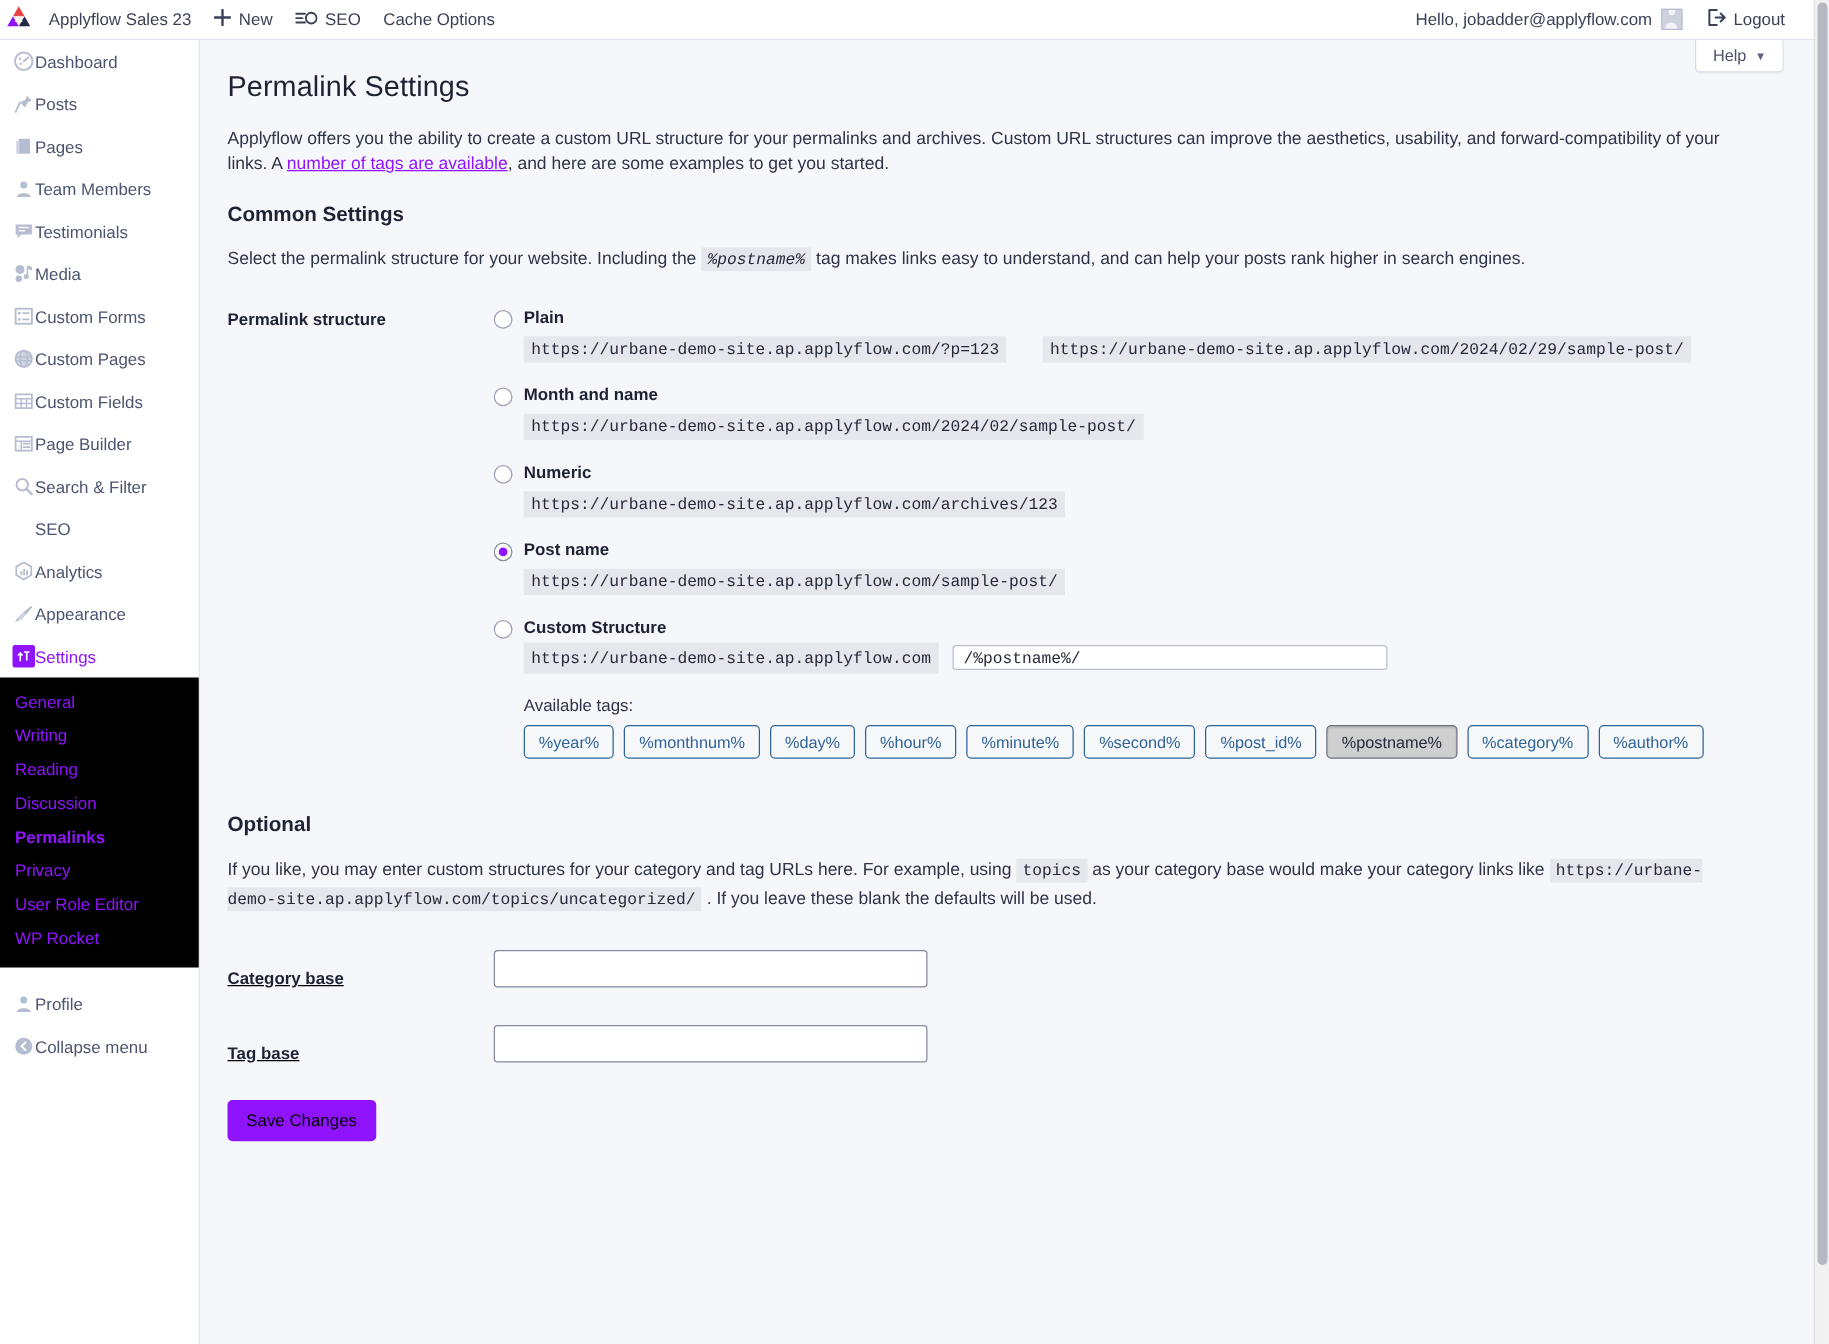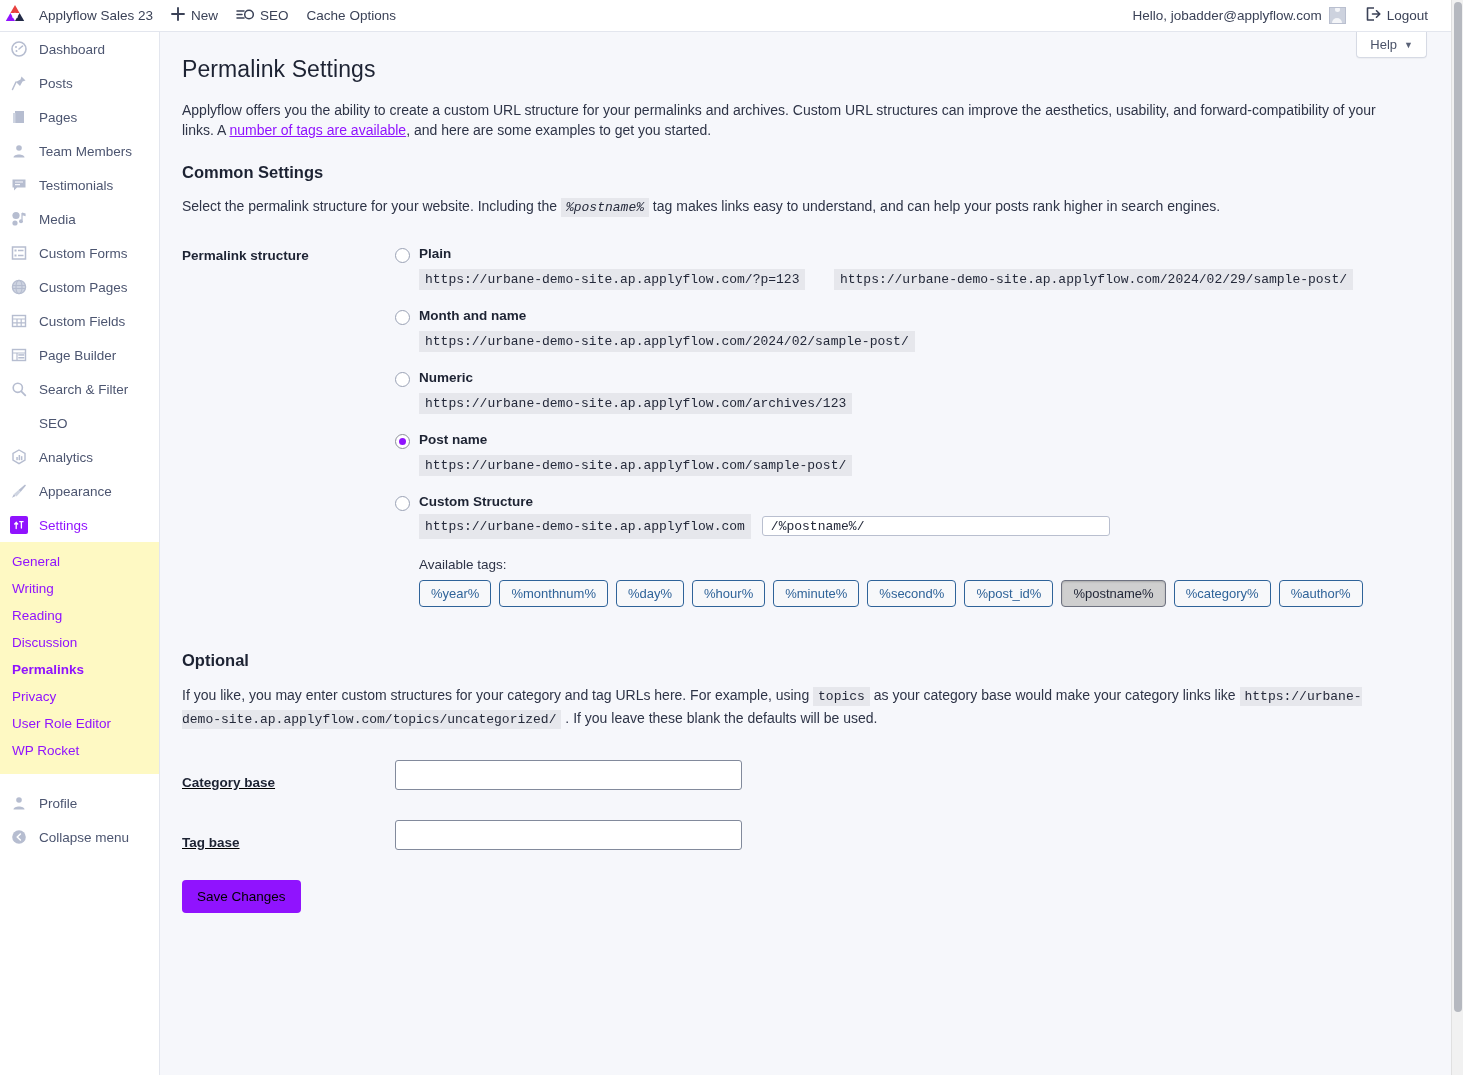--- a/index.html
+++ b/index.html
@@ -66,41 +66,41 @@
   
   #sidebar {
     position: absolute; top: 32px; left: 0;
     width: 160px; height: 1043px;
     background: #ffffff;
     border-right: 1px solid #e3e6ee;
     z-index: 20;
     font-size: 13.5px;
   }
   .menu-item {
-    display: flex; align-items: center; gap: 11px;
+    display: flex; align-items: center; 
     height: 34px; padding-left: 10px;
     color: #4c5570; text-decoration: none; cursor: pointer;
   }
   .menu-item .mlabel { font-size: 13.5px; }
   .menu-item.active { color: #9013fe; }
   .menu-item.active .mlabel { color: #9013fe; }
   .micon {
     width: 18px; height: 18px; flex: none;
     display: flex; align-items: center; justify-content: center;
     color: #b6bdd0;
   }
   .micon svg { display:block; }
 
   .badge-icon {
     width: 18px; height: 18px; background: #9013fe;
     border-radius: 2px; display:flex;align-items:center;justify-content:center;
   }
 
   #submenu {
-    background: #fef9c3;
+    background: #000000;
     padding: 6px 0 10px 0;
   }
   .sub-item {
     display: block; padding: 6px 0 6px 12px;
     font-size: 13.5px; color: #9013fe; text-decoration: none; cursor: pointer;
   }
   .sub-item.current { font-weight: bold; }
 
   .menu-sep { height: 12px; }
 

